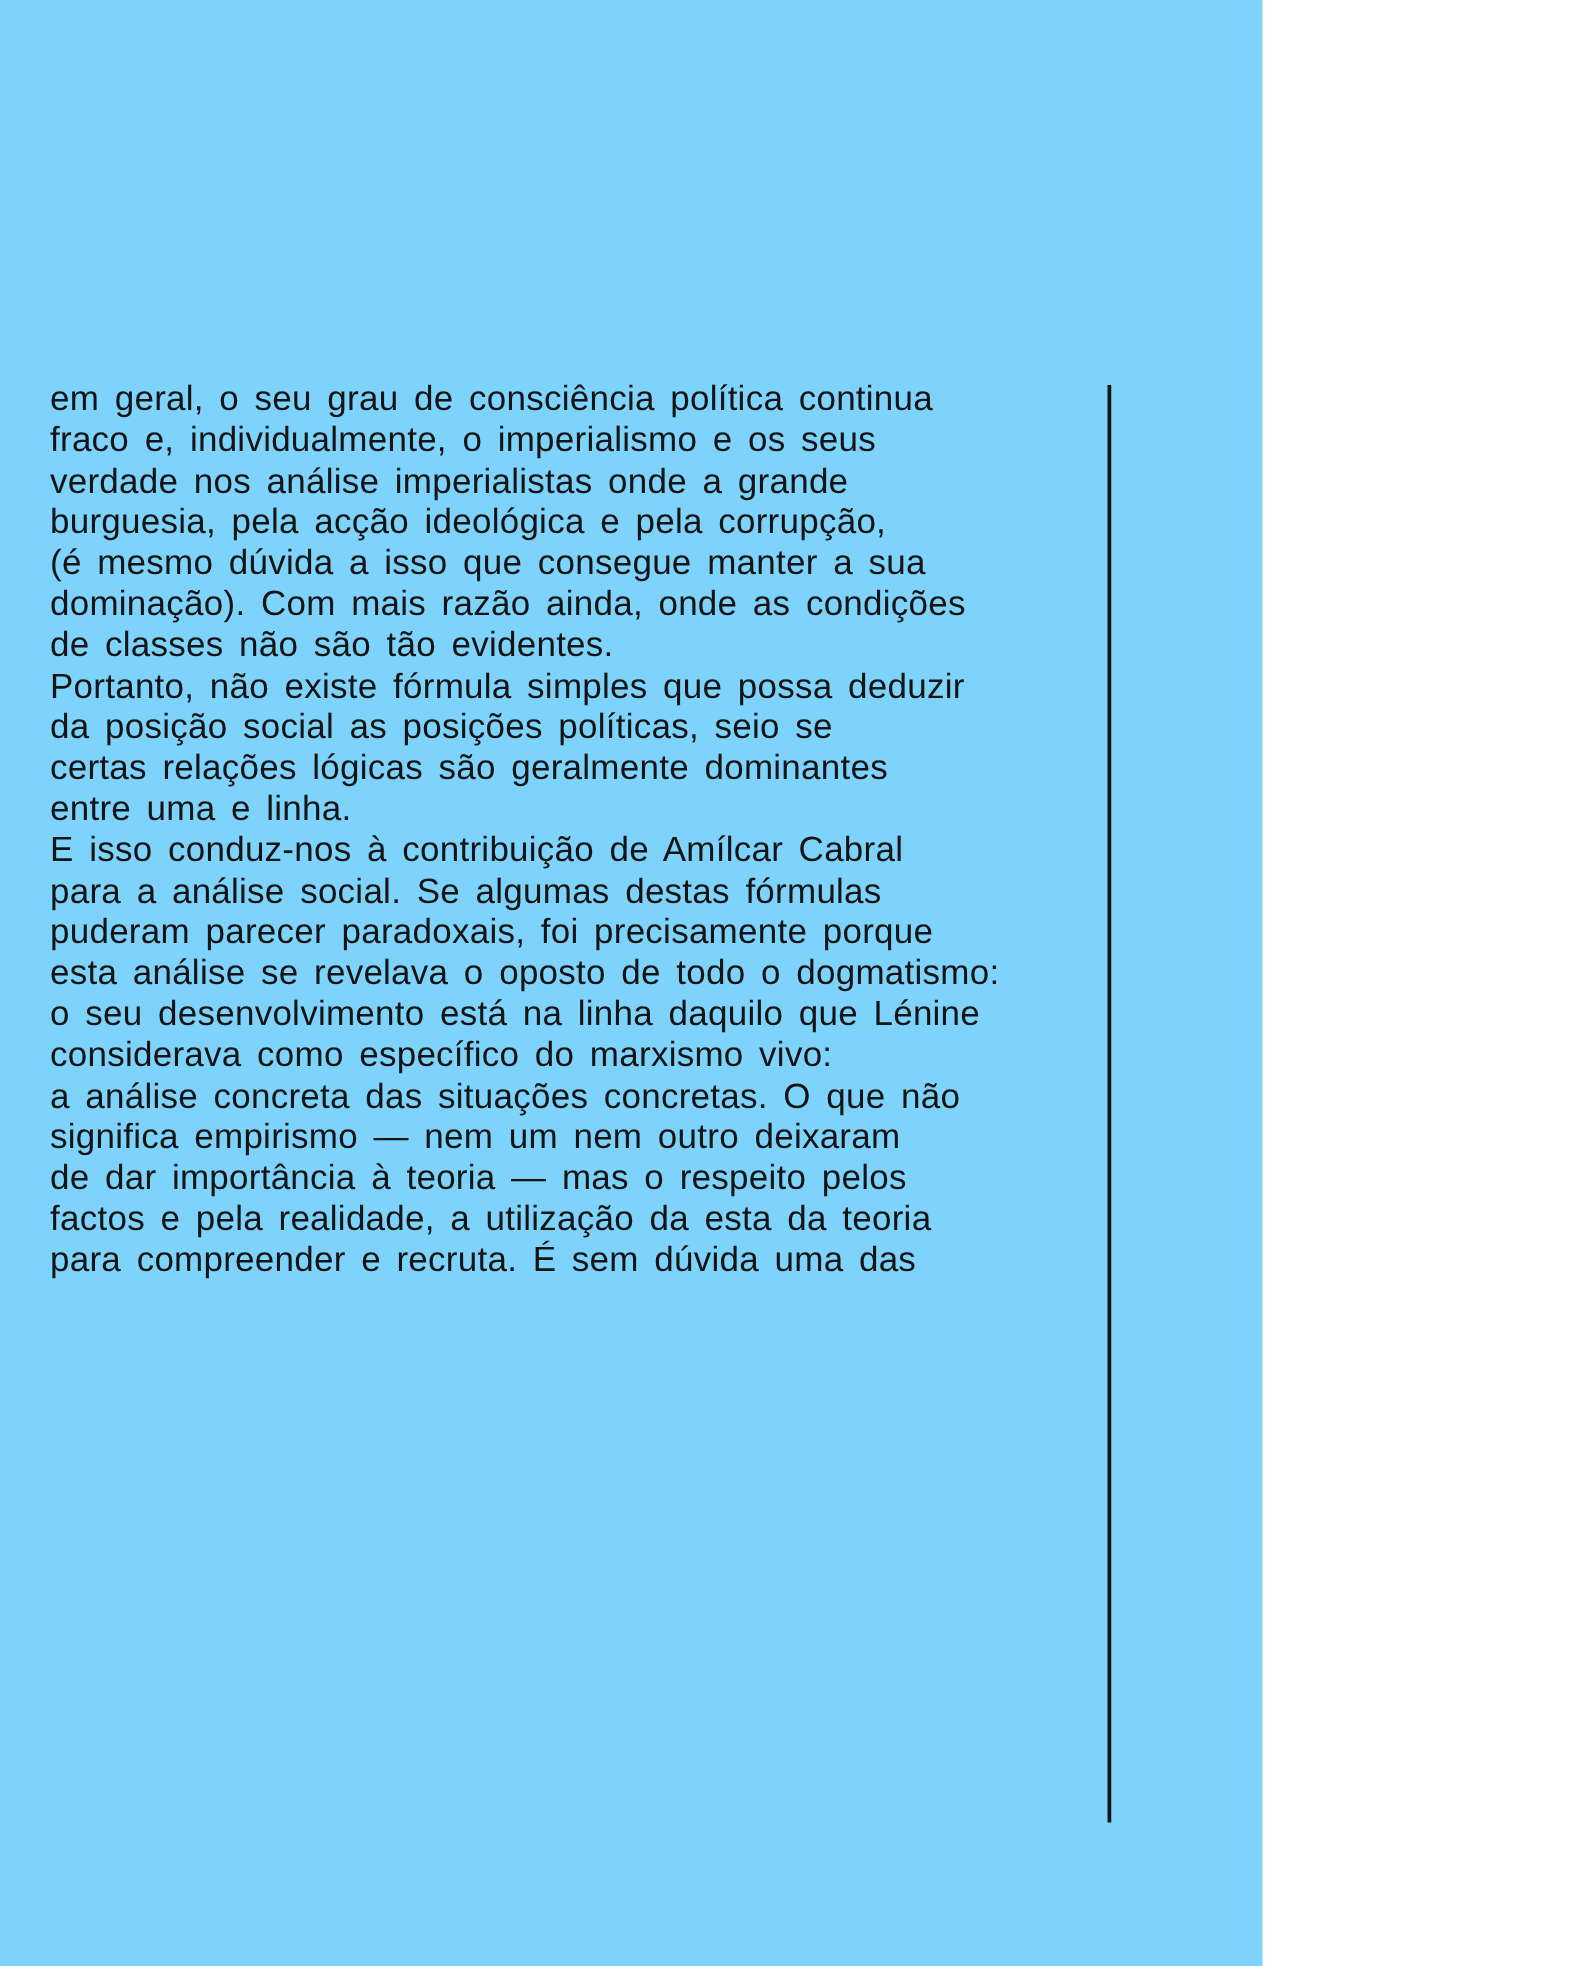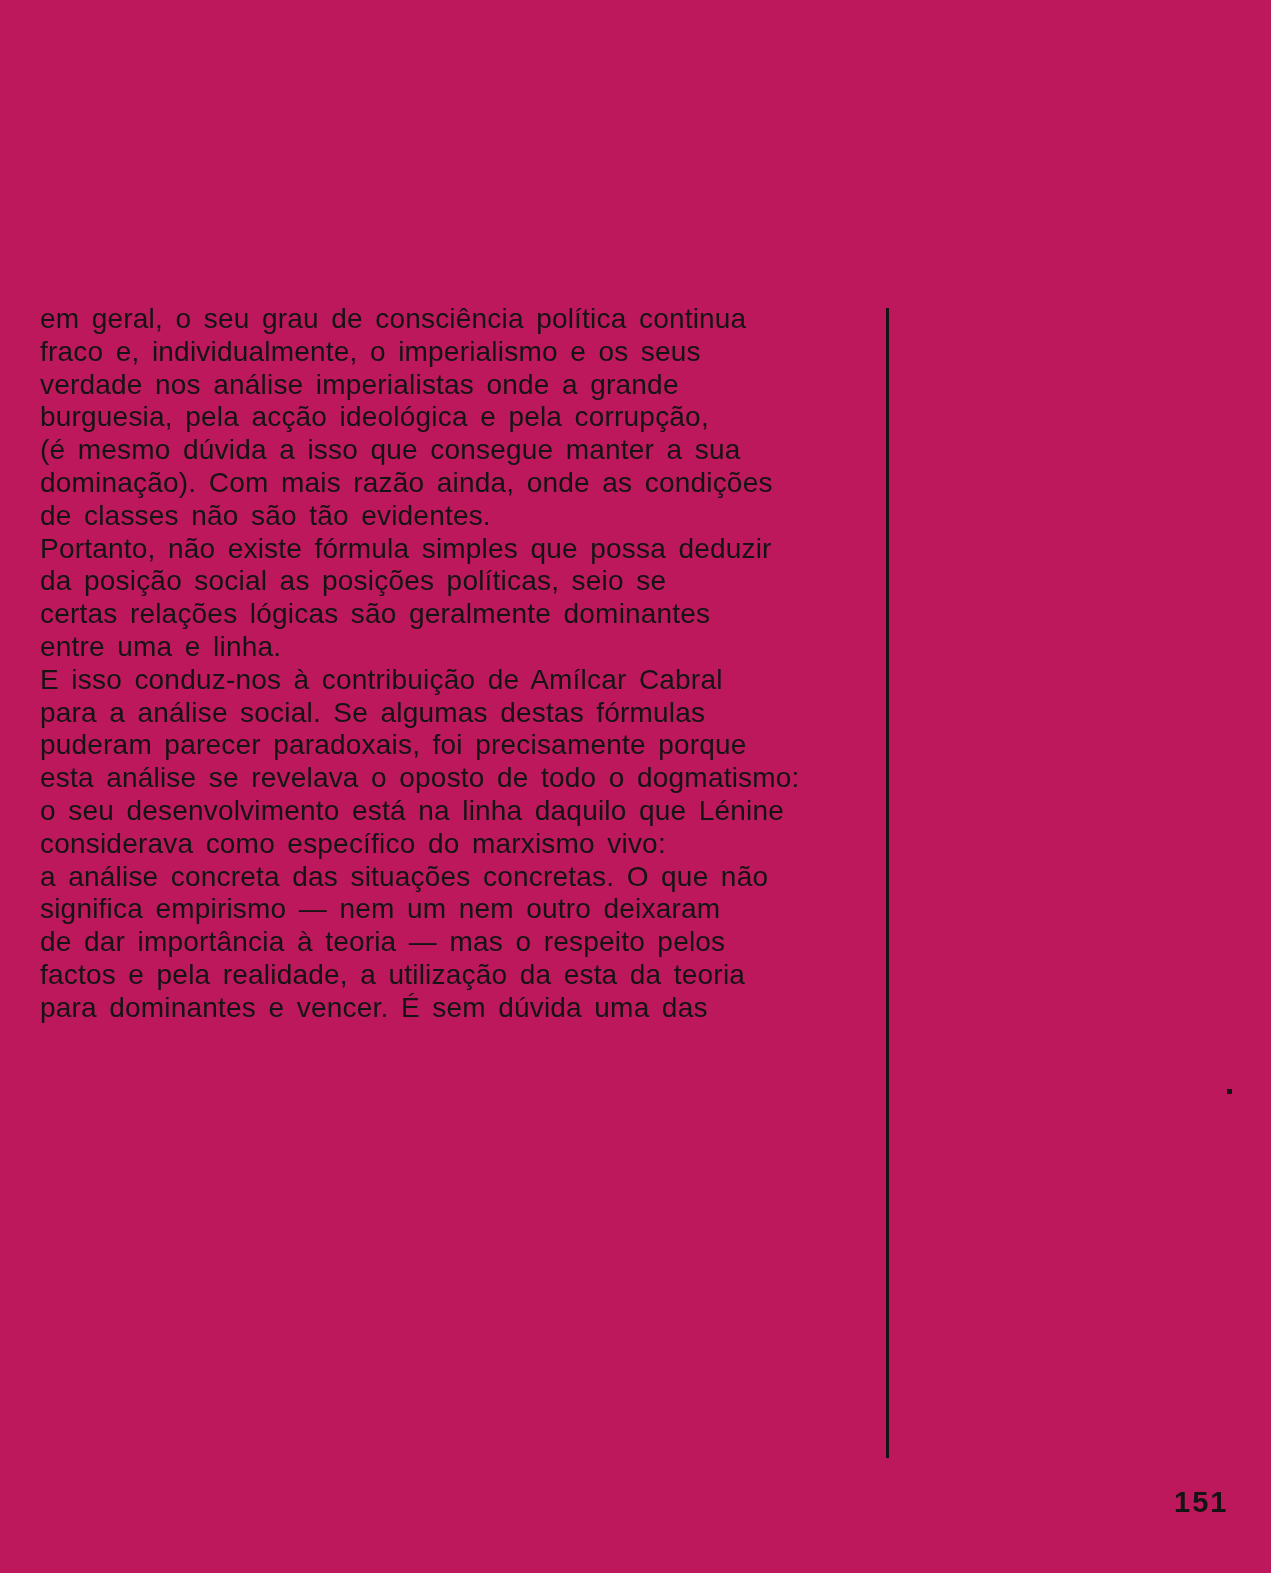--- a/index.html
+++ b/index.html
@@ -2,23 +2,23 @@
 <html><head>
 <meta charset="utf-8">
 <style>
   html, body {
     margin: 0;
     padding: 0;
     background: #ffffff;
   }
   .page {
     position: relative;
-    width: 1271px;
+    width: 1010px;
     height: 1573px;
-    background: #be185d;
+    background: #7dd3fc;
     overflow: hidden;
     font-family: "Liberation Sans", sans-serif;
   }
   .text-block {
     position: absolute;
     left: 40px;
     top: 303px;
     width: 840px;
   }
   .text-line {
@@ -76,21 +76,21 @@
     <div class="text-line">E isso conduz-nos à contribuição de Amílcar Cabral</div>
     <div class="text-line">para a análise social. Se algumas destas fórmulas</div>
     <div class="text-line">puderam parecer paradoxais, foi precisamente porque</div>
     <div class="text-line">esta análise se revelava o oposto de todo o dogmatismo:</div>
     <div class="text-line">o seu desenvolvimento está na linha daquilo que Lénine</div>
     <div class="text-line">considerava como específico do marxismo vivo:</div>
     <div class="text-line">a análise concreta das situações concretas. O que não</div>
     <div class="text-line">significa empirismo — nem um nem outro deixaram</div>
     <div class="text-line">de dar importância à teoria — mas o respeito pelos</div>
     <div class="text-line">factos e pela realidade, a utilização da esta da teoria</div>
-    <div class="text-line">para dominantes e vencer. É sem dúvida uma das</div>
+    <div class="text-line">para compreender e recruta. É sem dúvida uma das</div>
   </main>
 
   <div class="vertical-rule"></div>
 
   <div class="ink-speck"></div>
 
   <div class="page-number">151</div>
 
 </div>
 

